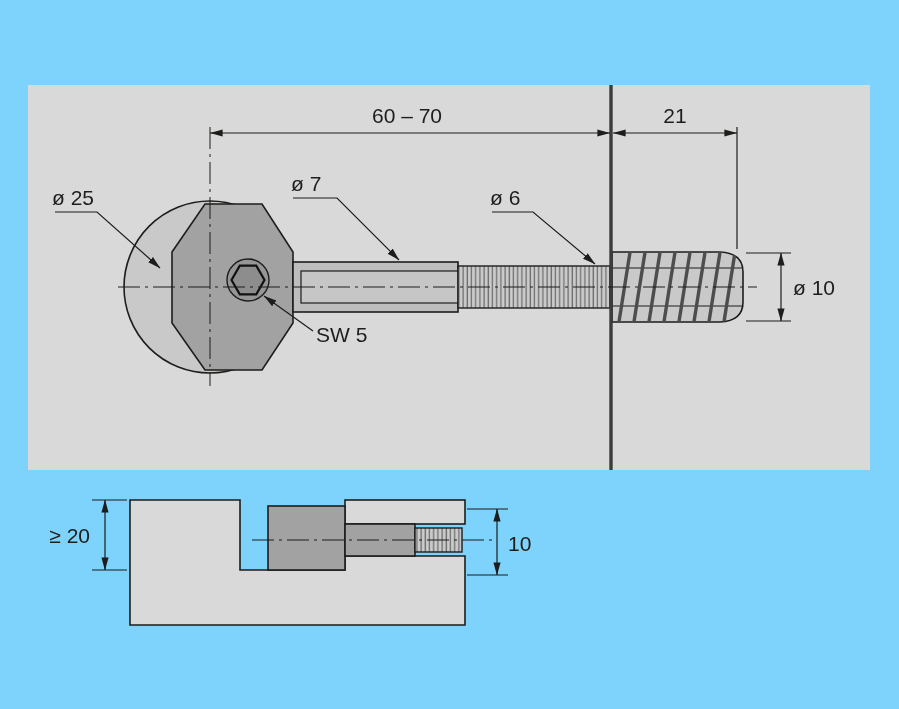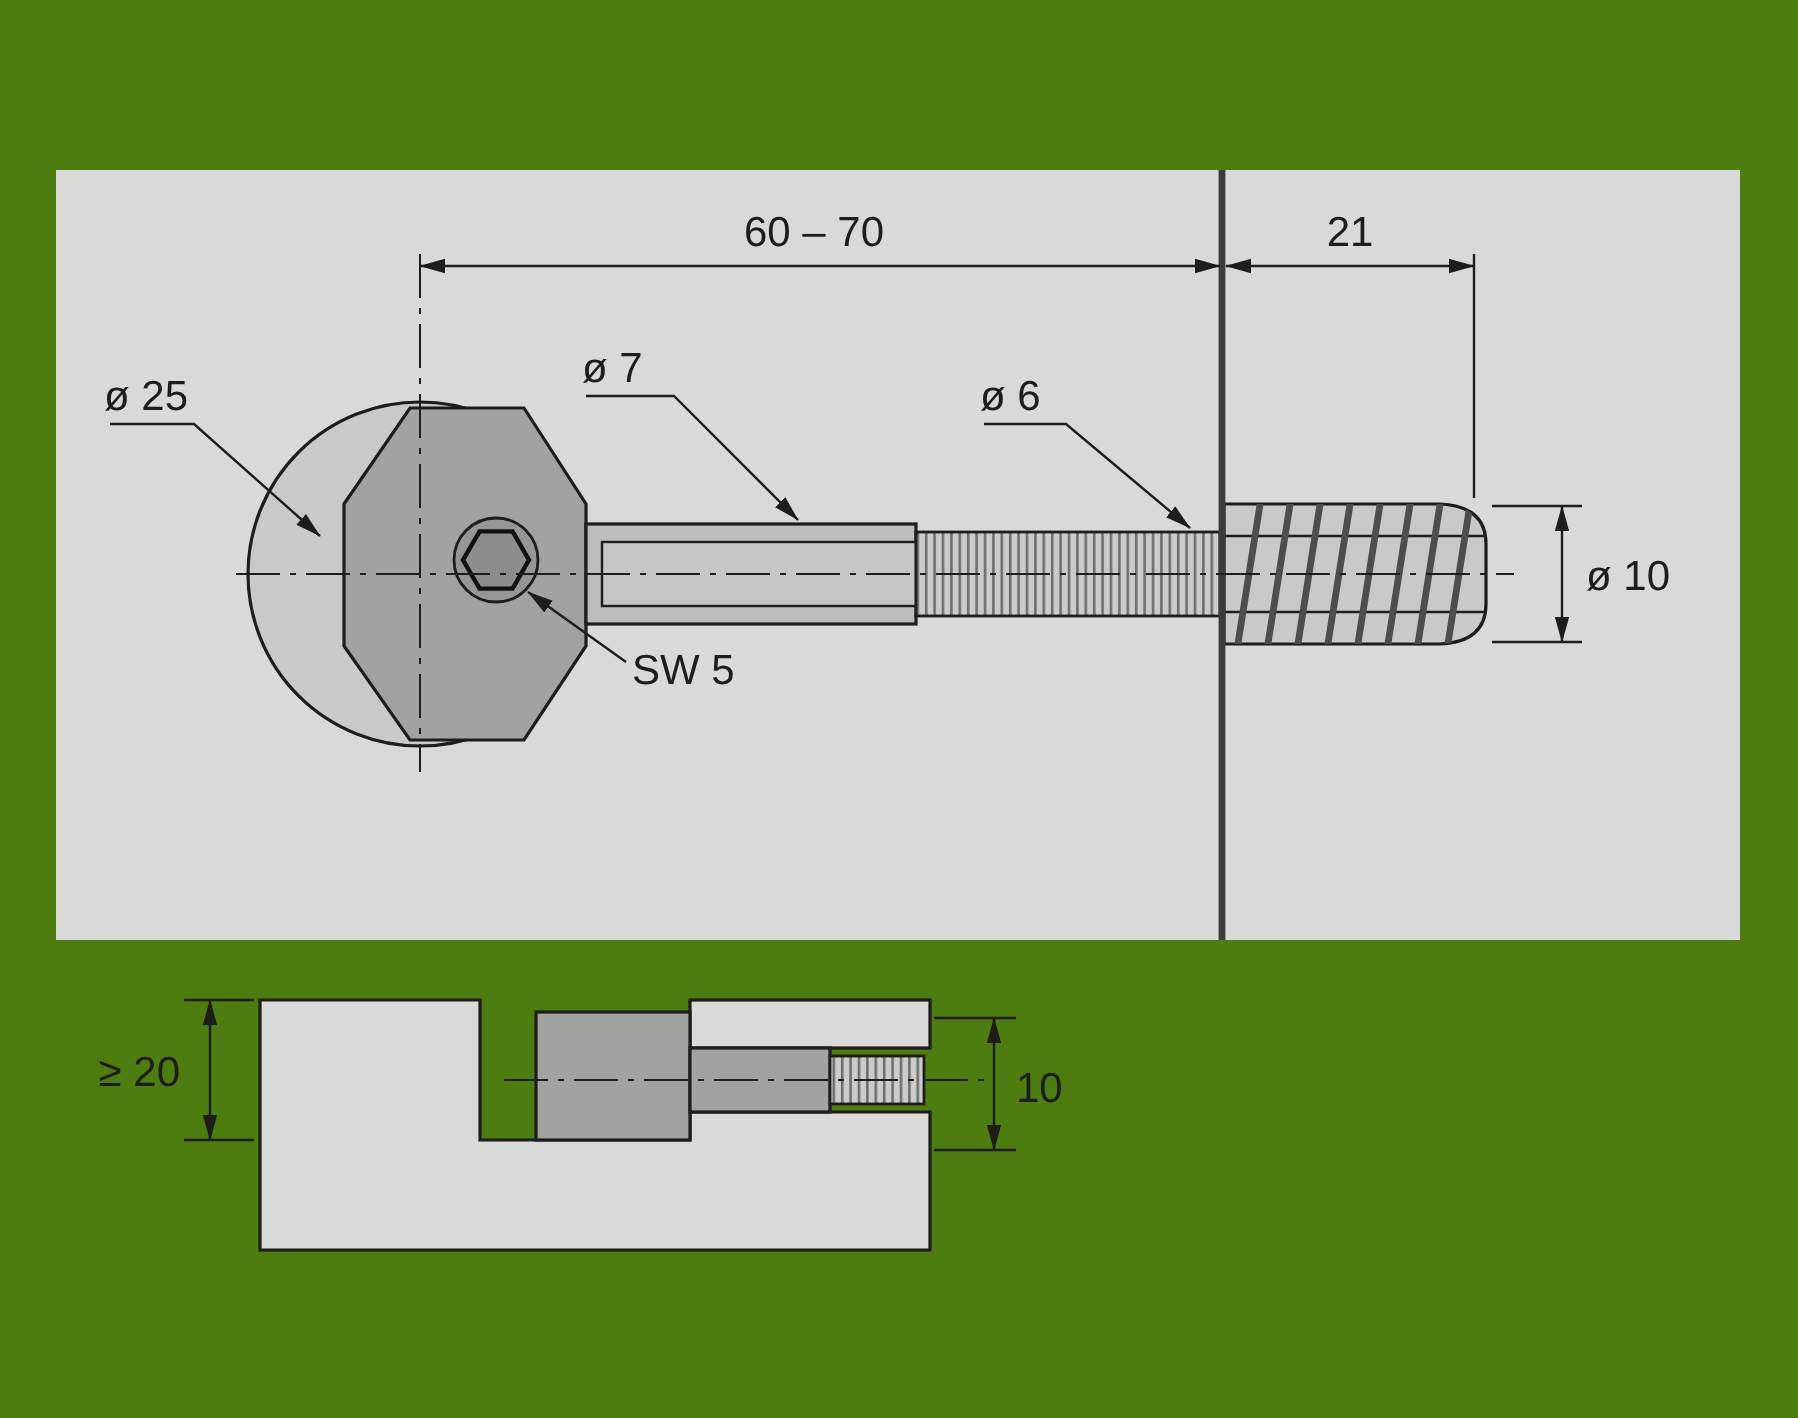--- a/index.html
+++ b/index.html
@@ -1,20 +1,20 @@
 <!DOCTYPE html>
 <html style="--panel: #d9d9d9; --disc: #c9c9c9; --dark: #a2a2a2; --shaft: #bdbdbd; --screw: #c9c9c9; --line: #1d1d1b; --wall: #3c3c3c;"><head>
 <meta charset="utf-8">
 <style>
   :root{
     --panel:#d9d9d9; --disc:#c9c9c9; --dark:#a2a2a2; --shaft:#bdbdbd;
     --screw:#c9c9c9; --line:#1d1d1b; --wall:#3c3c3c;
   }
   html,body{margin:0;padding:0;background:#ffffff;}
-  .stage{position:relative;width:899px;height:709px;background:#4d7c0f;overflow:hidden;
+  .stage{position:relative;width:899px;height:709px;background:#7dd3fc;overflow:hidden;
          font-family:"Liberation Sans","DejaVu Sans",sans-serif;}
   svg{display:block;}
   text{font-family:"Liberation Sans","DejaVu Sans",sans-serif;font-size:21px;fill:var(--line);}
   .bg-panel{fill:var(--panel);}
   .outline{stroke:var(--line);stroke-width:1.6;}
   .f-disc{fill:var(--disc);}
   .f-dark{fill:var(--dark);}
   .f-shaft{fill:var(--shaft);}
   .f-shaft-inner{fill:#c6c6c6;stroke:var(--line);stroke-width:1.2;}
   .f-wood{fill:var(--panel);}

